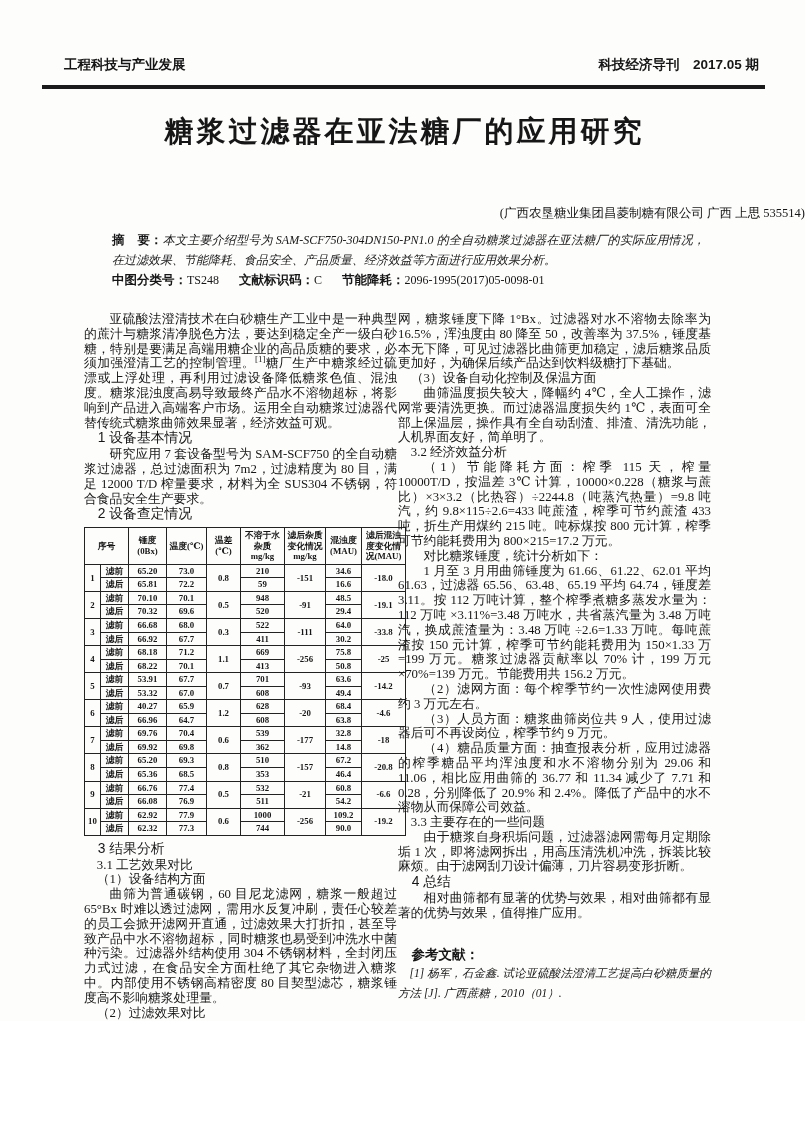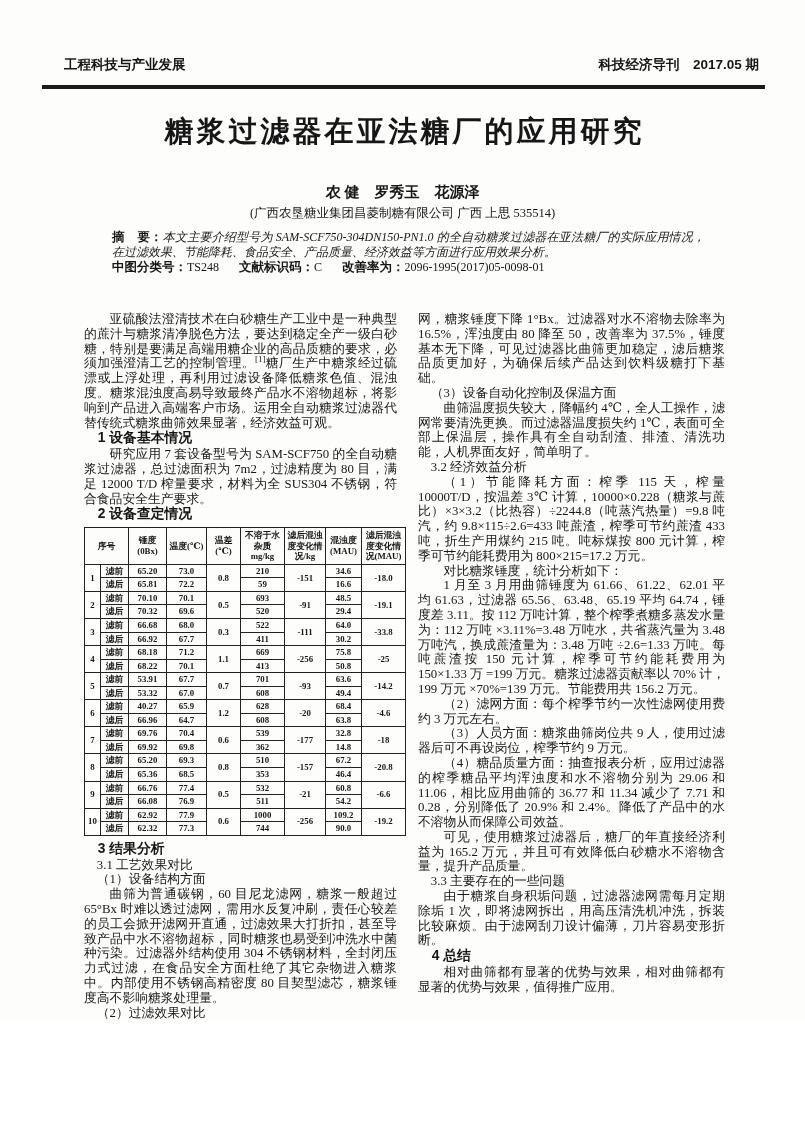--- a/index.html
+++ b/index.html
@@ -11,32 +11,32 @@
     position:absolute;top:56px;left:64px;right:46px;display:flex;
     justify-content:space-between;align-items:baseline;
     font-family:"Liberation Sans","DejaVu Sans",sans-serif;font-weight:bold;font-size:13.5px;
   }
   .head-rule{position:absolute;top:85px;left:42px;right:40px;height:3.5px;background:#1b1b1b;}
   .title{
     position:absolute;top:112px;left:4px;right:0;margin:0;text-align:center;
     font-size:29px;font-weight:bold;letter-spacing:3px;
   }
   .authors{position:absolute;top:183px;left:0;right:0;text-align:center;font-size:15px;font-weight:bold;}
-  .affiliation{position:absolute;top:205px;left:0;right:0;text-align:center;font-size:12.5px;}
-  .meta{position:absolute;top:230px;left:112px;right:100px;font-size:12px;line-height:15px;text-align:justify;}
+  .affiliation{position:absolute;top:205px;left:0;right:0;text-align:right;font-size:12.5px;}
+  .meta{position:absolute;top:230px;left:112px;right:100px;font-size:12px;line-height:20px;text-align:justify;}
   .meta .lbl{font-family:"Liberation Sans","DejaVu Sans",sans-serif;font-weight:bold;font-size:12.5px;font-style:normal;}
   .meta .kai{font-style:italic;}
   .meta .val{margin-right:20px;}
-  .columns{position:absolute;top:312px;left:84px;width:641px;display:flex;gap:21px;}
+  .columns{position:absolute;top:312px;left:84px;width:641px;display:flex;gap:1px;}
   .col{width:313px;font-size:12.8px;line-height:14.8px;}
   .blk{text-align:justify;}
   .para{text-indent:2em;}
   .cont{text-indent:0;}
   .heading{
-    font-family:"Liberation Sans","DejaVu Sans",sans-serif;font-weight:bold;
+    font-family:"Liberation Sans","DejaVu Sans",sans-serif;font-weight:normal;
     font-size:13.8px;text-indent:1em;text-align:left;padding:1px 0;
   }
   .sub{text-indent:1em;}
   .item{text-indent:1em;}
   .refhead{
     font-family:"Liberation Sans","DejaVu Sans",sans-serif;font-weight:bold;
     font-size:13.5px;text-indent:1em;text-align:left;margin-top:26px;padding:1px 0;
   }
   .ref{font-style:italic;font-size:11.5px;line-height:20px;text-indent:1em;}
   sup{font-size:9px;vertical-align:super;line-height:0;}
@@ -56,29 +56,28 @@
 
 <div class="page">
 
   <div class="running-head">
     <span>工程科技与产业发展</span>
     <span>科技经济导刊　2017.05 期</span>
   </div>
   <div class="head-rule"></div>
 
   <h1 class="title">糖浆过滤器在亚法糖厂的应用研究</h1>
-  <div class="authors">农 健　罗秀玉　花源泽</div>
   <div class="affiliation">(广西农垦糖业集团昌菱制糖有限公司 广西 上思 535514)</div>
 
   <div class="meta">
     <div>
       <span class="lbl">摘　要：</span><span class="kai">本文主要介绍型号为 SAM-SCF750-304DN150-PN1.0 的全自动糖浆过滤器在亚法糖厂的实际应用情况，在过滤效果、节能降耗、食品安全、产品质量、经济效益等方面进行应用效果分析。</span>
     </div>
     <div>
-      <span class="lbl">中图分类号：</span><span class="val">TS248</span><span class="lbl">文献标识码：</span><span class="val">C</span><span class="lbl">改善率为：</span><span class="val">2096-1995(2017)05-0098-01</span>
+      <span class="lbl">中图分类号：</span><span class="val">TS248</span><span class="lbl">文献标识码：</span><span class="val">C</span><span class="lbl">节能降耗：</span><span class="val">2096-1995(2017)05-0098-01</span>
     </div>
   </div>
 
   <div class="columns">
     <div class="col">
       <div id="left-top">
           <div class="blk para"><span>亚硫酸法澄清技术在白砂糖生产工业中是一种典型的蔗汁与糖浆清净脱色方法，要达到稳定全产一级白砂糖，特别是要满足高端用糖企业的高品质糖的要求，必须加强澄清工艺的控制管理。</span><sup>[1]</sup><span>糖厂生产中糖浆经过硫漂或上浮处理，再利用过滤设备降低糖浆色值、混浊度。糖浆混浊度高易导致最终产品水不溶物超标，将影响到产品进入高端客户市场。运用全自动糖浆过滤器代替传统式糖浆曲筛效果显著，经济效益可观。</span></div>
           <div class="blk heading">1 设备基本情况</div>
           <div class="blk para">研究应用 7 套设备型号为 SAM-SCF750 的全自动糖浆过滤器，总过滤面积为 7m2，过滤精度为 80 目，满足 12000 T/D 榨量要求，材料为全 SUS304 不锈钢，符合食品安全生产要求。</div>
           <div class="blk heading">2 设备查定情况</div>
@@ -95,21 +94,21 @@
             <col style="width: 36px;">
             <col style="width: 44px;">
           </colgroup>
           <thead>
             <tr>
               <th colspan="2">序号</th>
               <th>锤度(0Bx)</th>
               <th>温度(℃)</th>
               <th>温差(℃)</th>
               <th>不溶于水杂质mg/kg</th>
-              <th>滤后混浊度变化情况/kg</th>
+              <th>滤后杂质变化情况mg/kg</th>
               <th>混浊度(MAU)</th>
               <th>滤后混浊度变化情况(MAU)</th>
             </tr>
           </thead>
           <tbody>
             <tr>
               <td rowspan="2">1</td>
               <td>滤前</td>
               <td>65.20</td>
               <td>73.0</td>
@@ -125,21 +124,21 @@
               <td>72.2</td>
               <td>59</td>
               <td>16.6</td>
             </tr>
             <tr>
               <td rowspan="2">2</td>
               <td>滤前</td>
               <td>70.10</td>
               <td>70.1</td>
               <td rowspan="2">0.5</td>
-              <td>693</td>
+              <td>948</td>
               <td rowspan="2">-91</td>
               <td>48.5</td>
               <td rowspan="2">-19.1</td>
             </tr>
             <tr>
               <td>滤后</td>
               <td>70.32</td>
               <td>69.6</td>
               <td>520</td>
               <td>29.4</td>
@@ -302,21 +301,20 @@
         <div class="blk cont">网，糖浆锤度下降 1°Bx。过滤器对水不溶物去除率为 16.5%，浑浊度由 80 降至 50，改善率为 37.5%，锤度基本无下降，可见过滤器比曲筛更加稳定，滤后糖浆品质更加好，为确保后续产品达到饮料级糖打下基础。</div>
         <div class="blk item">（3）设备自动化控制及保温方面</div>
         <div class="blk para">曲筛温度损失较大，降幅约 4℃，全人工操作，滤网常要清洗更换。而过滤器温度损失约 1℃，表面可全部上保温层，操作具有全自动刮渣、排渣、清洗功能，人机界面友好，简单明了。</div>
         <div class="blk sub">3.2 经济效益分析</div>
         <div class="blk para">（1）节能降耗方面：榨季 115 天，榨量 10000T/D，按温差 3℃ 计算，10000×0.228（糖浆与蔗比）×3×3.2（比热容）÷2244.8（吨蒸汽热量）=9.8 吨汽，约 9.8×115÷2.6=433 吨蔗渣，榨季可节约蔗渣 433 吨，折生产用煤约 215 吨。吨标煤按 800 元计算，榨季可节约能耗费用为 800×215=17.2 万元。</div>
         <div class="blk para">对比糖浆锤度，统计分析如下：</div>
         <div class="blk para">1 月至 3 月用曲筛锤度为 61.66、61.22、62.01 平均 61.63，过滤器 65.56、63.48、65.19 平均 64.74，锤度差 3.11。按 112 万吨计算，整个榨季煮糖多蒸发水量为：112 万吨 ×3.11%=3.48 万吨水，共省蒸汽量为 3.48 万吨汽，换成蔗渣量为：3.48 万吨 ÷2.6=1.33 万吨。每吨蔗渣按 150 元计算，榨季可节约能耗费用为 150×1.33 万 =199 万元。糖浆过滤器贡献率以 70% 计，199 万元 ×70%=139 万元。节能费用共 156.2 万元。</div>
         <div class="blk para">（2）滤网方面：每个榨季节约一次性滤网使用费约 3 万元左右。</div>
         <div class="blk para">（3）人员方面：糖浆曲筛岗位共 9 人，使用过滤器后可不再设岗位，榨季节约 9 万元。</div>
         <div class="blk para">（4）糖品质量方面：抽查报表分析，应用过滤器的榨季糖品平均浑浊度和水不溶物分别为 29.06 和 11.06，相比应用曲筛的 36.77 和 11.34 减少了 7.71 和 0.28，分别降低了 20.9% 和 2.4%。降低了产品中的水不溶物从而保障公司效益。</div>
-        <div class="blk para">可见，使用糖浆过滤器后，糖厂的年直接经济利益为 165.2 万元，并且可有效降低白砂糖水不溶物含量，提升产品质量。</div>
         <div class="blk sub">3.3 主要存在的一些问题</div>
         <div class="blk para">由于糖浆自身积垢问题，过滤器滤网需每月定期除垢 1 次，即将滤网拆出，用高压清洗机冲洗，拆装比较麻烦。由于滤网刮刀设计偏薄，刀片容易变形折断。</div>
         <div class="blk heading">4 总结</div>
         <div class="blk para">相对曲筛都有显著的优势与效果，相对曲筛都有显著的优势与效果，值得推广应用。</div>
         <div class="blk refhead">参考文献：</div>
         <div class="blk ref">[1] 杨军，石金鑫. 试论亚硫酸法澄清工艺提高白砂糖质量的方法 [J]. 广西蔗糖，2010（01）.</div>
       </div>
   </div>
 
   <div class="page-number">- 98 -</div>

